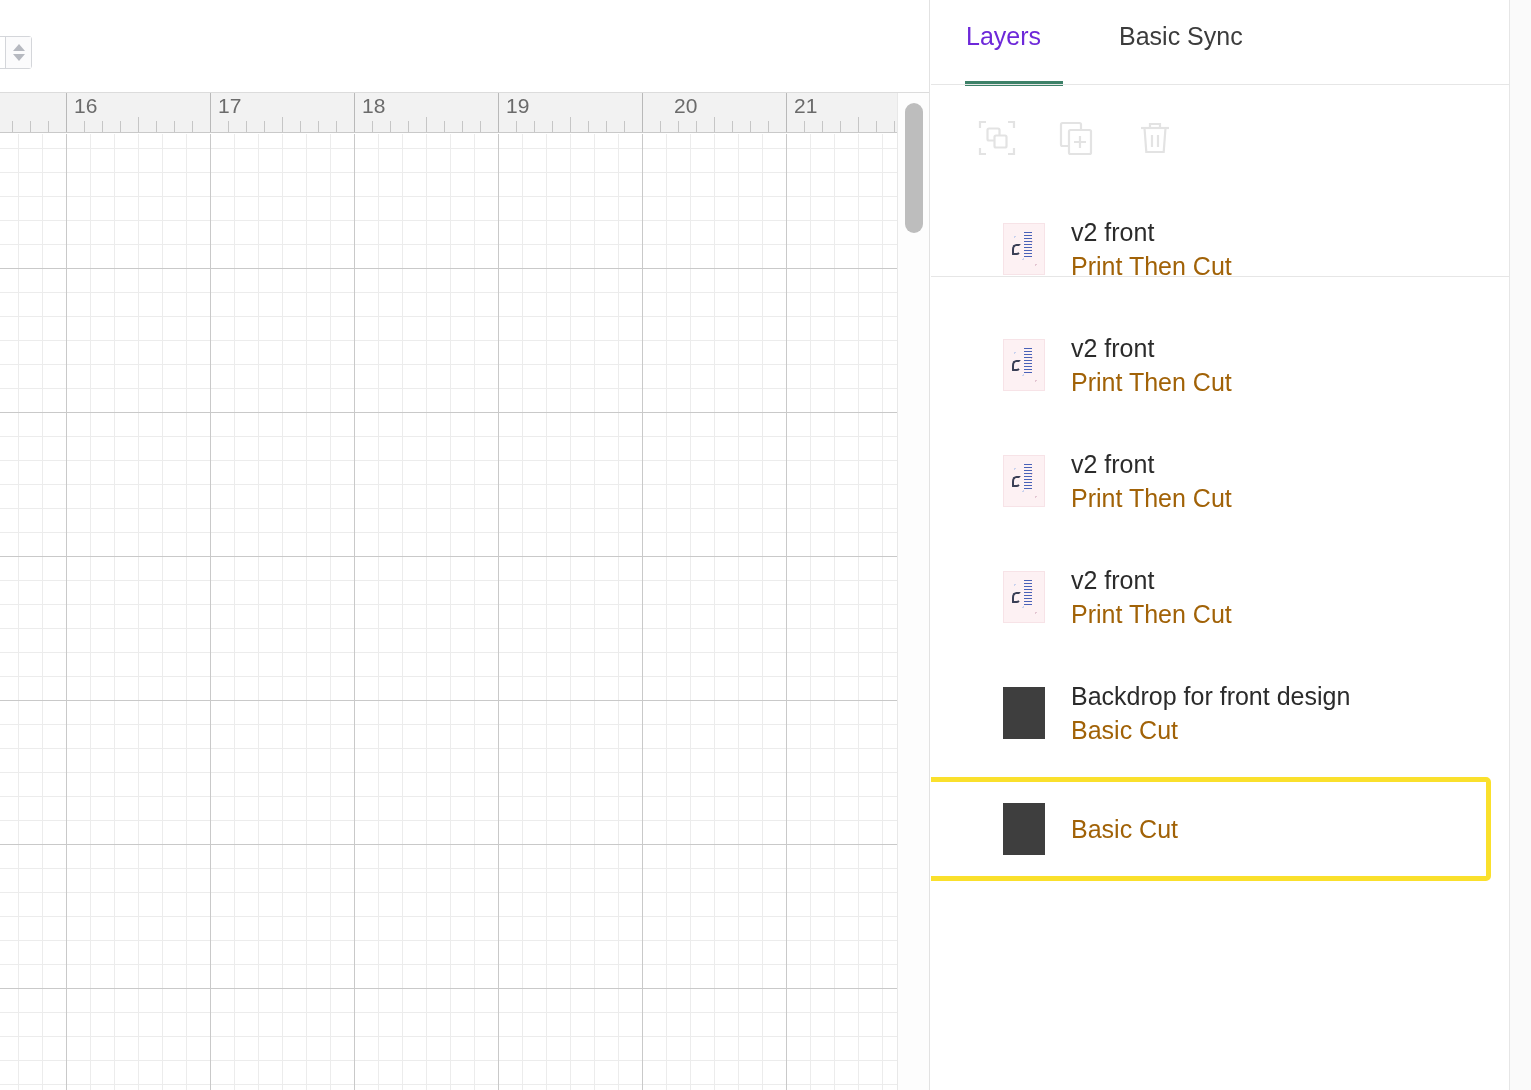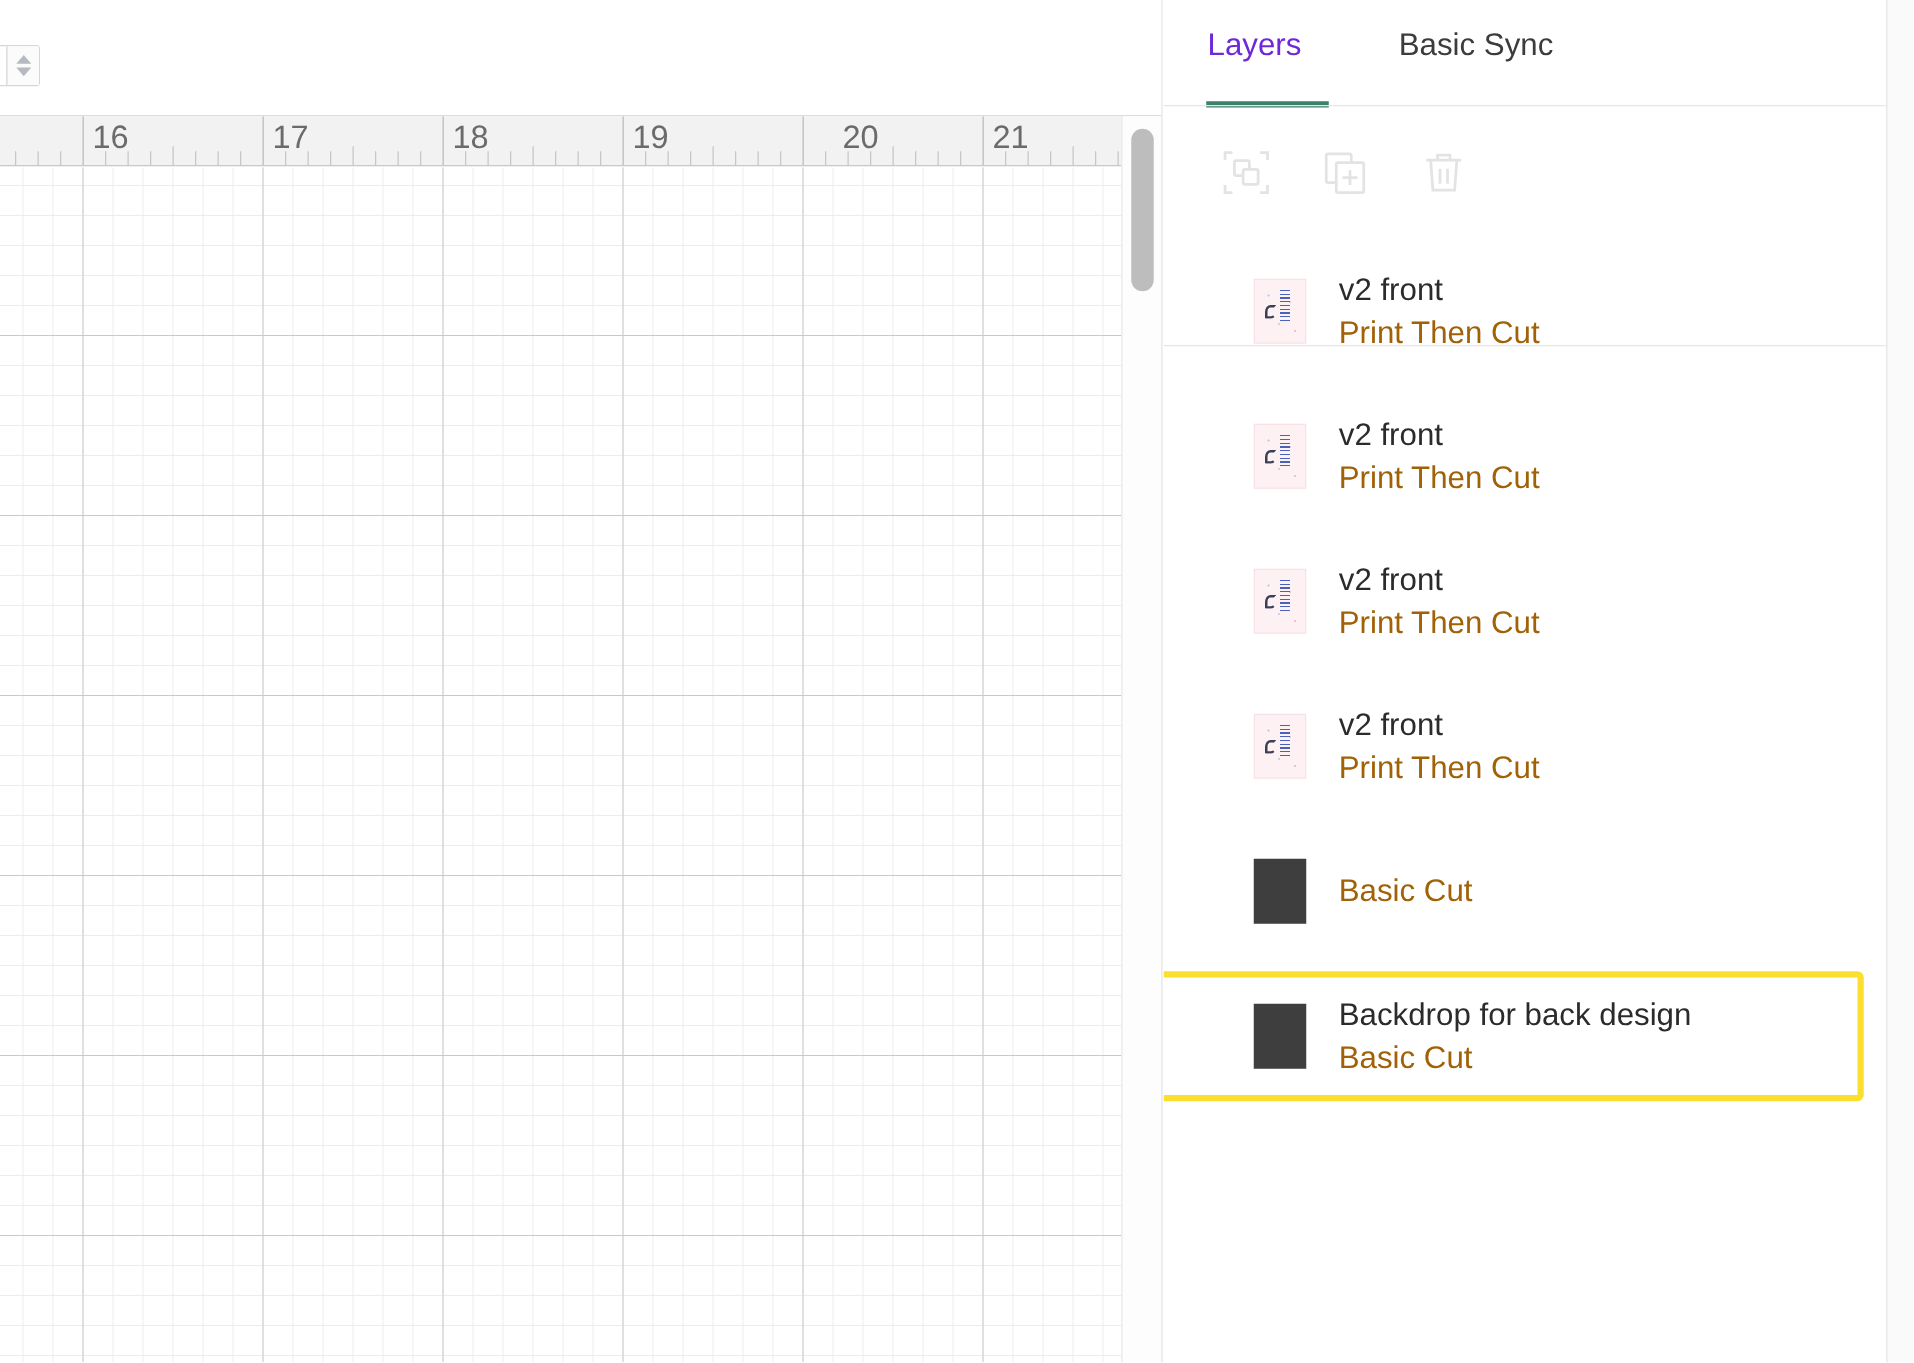--- a/index.html
+++ b/index.html
@@ -64,21 +64,21 @@
   .rl-major {
     position: absolute; top: 0; width: 1px; height: 40px;
     background: #b9b9b9;
   }
   .rl-minor {
     position: absolute; bottom: 0; width: 1px; height: 11px;
     background: #c6c6c6;
   }
   .rl-label {
     position: absolute; top: 1px;
-    font-size: 26px; color: #6b6b6b;
+    font-size: 21px; color: #6b6b6b;
     font-family: "Liberation Sans", sans-serif;
     letter-spacing: 0px;
   }
 
   
   #grid {
     position: absolute; left: 0; top: 134px;
     width: 898px; height: 956px;
     background-color: #ffffff;
     background-image:
@@ -427,28 +427,28 @@
         </span>
         <span class="layer-text">
           <span class="layer-title">v2 front</span>
           <span class="layer-sub">Print Then Cut</span>
         </span>
       </div>
 
       <div class="layer-row">
         <span class="thumb solid"></span>
         <span class="layer-text">
+          <span class="layer-title">Backdrop for front design</span>
           <span class="layer-sub">Basic Cut</span>
         </span>
       </div>
 
       <div class="layer-row selected">
         <span class="thumb solid"></span>
         <span class="layer-text">
-          <span class="layer-title">Backdrop for back design</span>
           <span class="layer-sub">Basic Cut</span>
         </span>
       </div>
 
     </div>
 
     <div id="panel-rail"></div>
   </div>
 </div>
 

